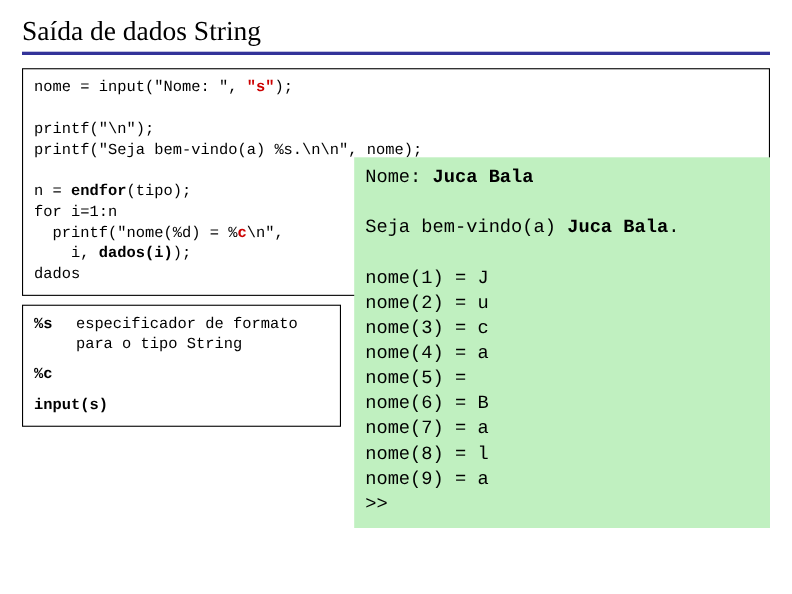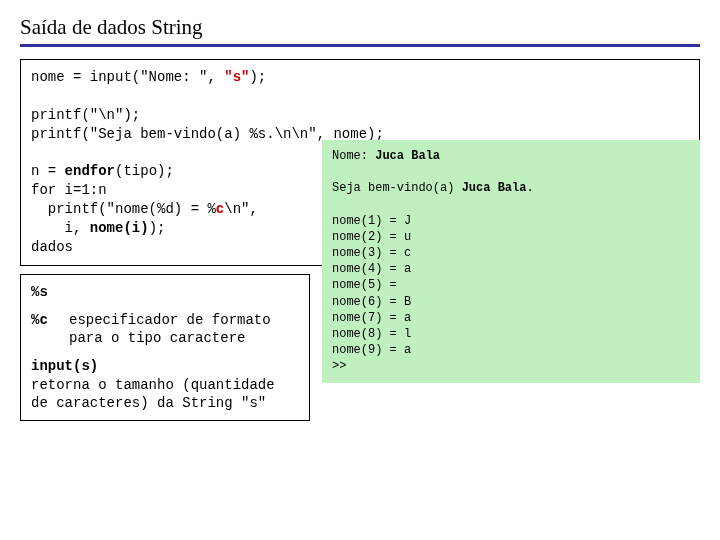--- a/index.html
+++ b/index.html
@@ -5,21 +5,21 @@
   body {
     margin: 0;
     padding: 15px 20px;
     font-family: "Times New Roman", serif;
     width: 720px;
     height: 540px;
     box-sizing: border-box;
     background: #fff;
   }
   .title {
-    font-size: 21px;
+    font-size: 25px;
     margin: 0 0 4px 0;
   }
   .rule {
     height: 3px;
     background: #333399;
     margin-bottom: 12px;
   }
   .code-box {
     border: 1px solid #000;
     padding: 8px 10px;
@@ -42,21 +42,21 @@
     padding: 8px 10px;
     font-family: "Courier New", monospace;
     font-size: 14px;
     line-height: 1.3;
     width: 290px;
     box-sizing: border-box;
   }
   .output-box {
     background: #c0f0c0;
     font-family: "Courier New", monospace;
-    font-size: 12px;
+    font-size: 17px;
     line-height: 1.35;
     white-space: pre;
     padding: 8px 10px;
     flex: 1;
     margin-top: -134px;
     position: relative;
     z-index: 2;
     box-sizing: border-box;
   }
   .info-row { display: flex; gap: 14px; margin-bottom: 10px; }
@@ -69,35 +69,34 @@
 <div class="rule"></div>
 
 <div class="code-box"><span>nome = input("Nome: ", </span><span class="b red">"s"</span><span>);</span>
 <span></span>
 <span>printf("\n");</span>
 <span>printf("Seja bem-vindo(a) %s.\n\n", nome);</span>
 <span></span>
 <span>n = </span><span class="b">endfor</span><span>(tipo);</span>
 <span>for i=1:n</span>
 <span>  printf("nome(%d) = %</span><span class="b red">c</span><span>\n",</span>
-<span>    i, </span><span class="b">nome(i)</span><span>);</span>
+<span>    i, </span><span class="b">dados(i)</span><span>);</span>
 <span>dados</span></div>
 
 <div class="row2">
   <div class="info-box">
     <div class="info-row">
       <div class="info-key">%s</div>
+      <div>especificador de formato para o tipo String</div>
     </div>
     <div class="info-row">
       <div class="info-key">%c</div>
-      <div>especificador de formato para o tipo caractere</div>
     </div>
     <div>
       <span class="b">input(s)</span><br>
-      <span>retorna o tamanho (quantidade de caracteres) da String "s"</span>
     </div>
   </div>
 
   <div class="output-box"><span>Nome: </span><span class="b">Juca Bala</span>
 
 <span>Seja bem-vindo(a) </span><span class="b">Juca Bala</span><span>.</span>
 
 <span>nome(1) = J</span>
 <span>nome(2) = u</span>
 <span>nome(3) = c</span>

